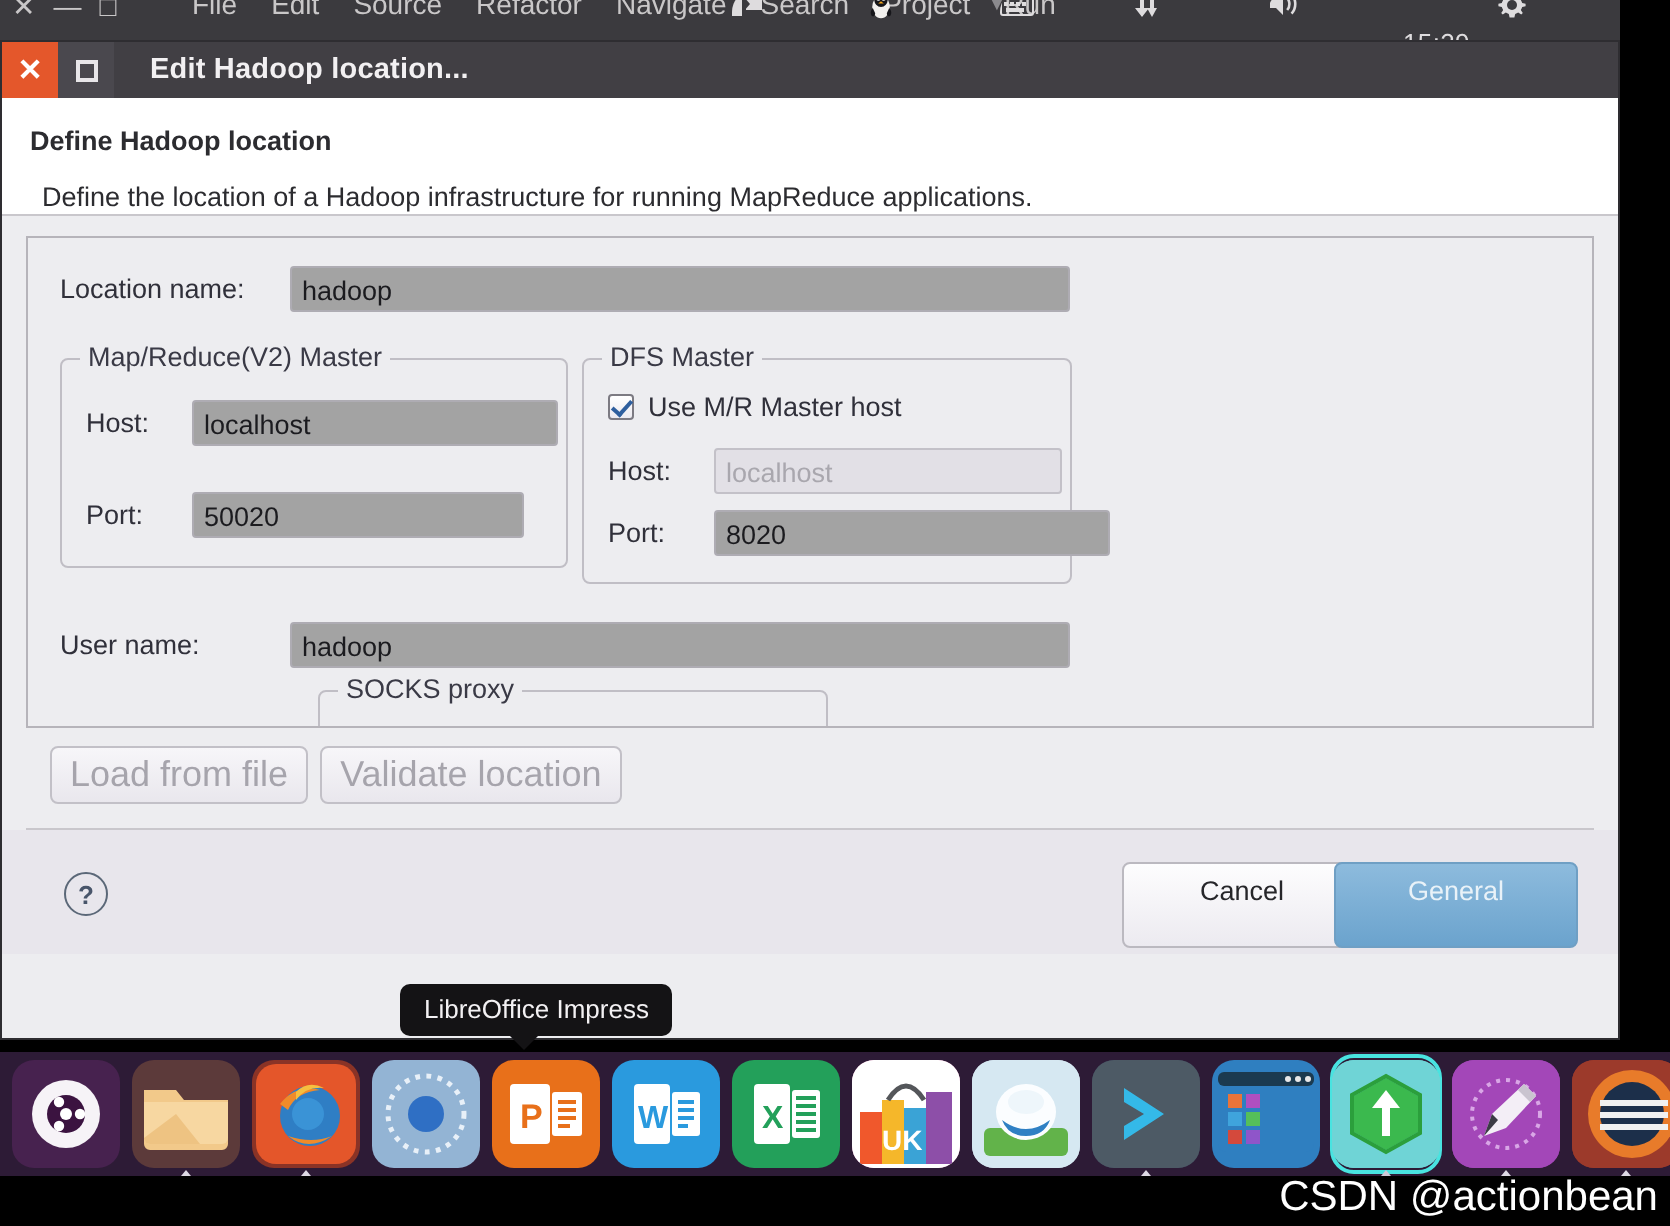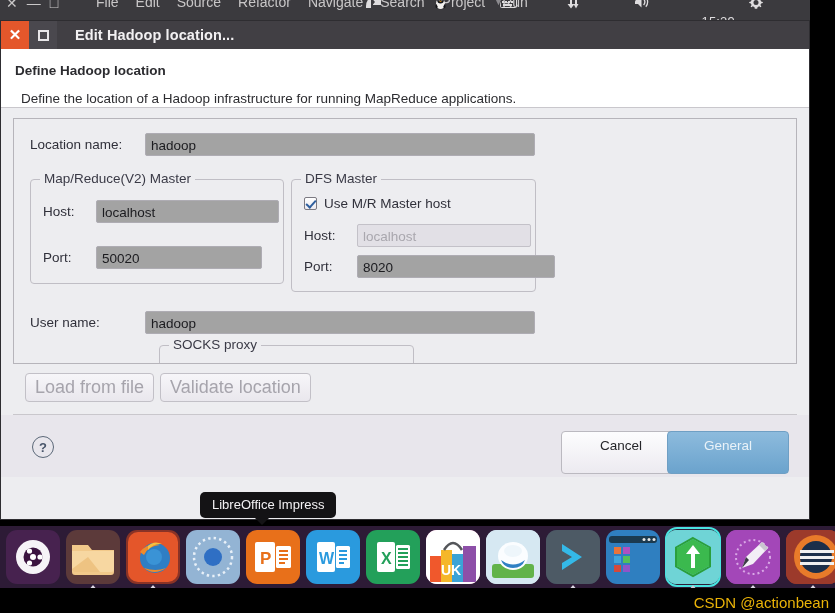--- a/index.html
+++ b/index.html
@@ -86,21 +86,21 @@
         background:#2d1b36;display:flex;align-items:center;gap:0px;}
   .dockitem{position:relative;width:58px;height:58px;margin-left:6px;display:flex;
             align-items:center;justify-content:center;}
   .ic{width:54px;height:54px;border-radius:11px;display:flex;align-items:center;justify-content:center;
       position:relative;overflow:hidden;}
   .pip{position:absolute;bottom:-5px;left:50%;transform:translateX(-50%);
        width:0;height:0;border-left:5px solid transparent;border-right:5px solid transparent;
        border-bottom:6px solid #ded9e4;}
   .pip.caret{border-bottom-color:#cfc9d6;}
   .sel{outline:2px solid #49e3e0;outline-offset:-1px;border-radius:11px;}
-  .wm{position:absolute;right:6px;bottom:2px;color:#eab308;font-size:15px;margin-left:20px;}
+  .wm{position:absolute;right:6px;bottom:2px;color:#ffffff;font-size:21px;margin-left:20px;}
   .blackbar{position:absolute;left:0;top:588px;width:835px;height:25px;background:#000;}
 </style>
 </head>
 <body>
 
 <div id="screen">
 
   <div class="topbar">
     <div class="wbtns">
       <span>✕</span>

